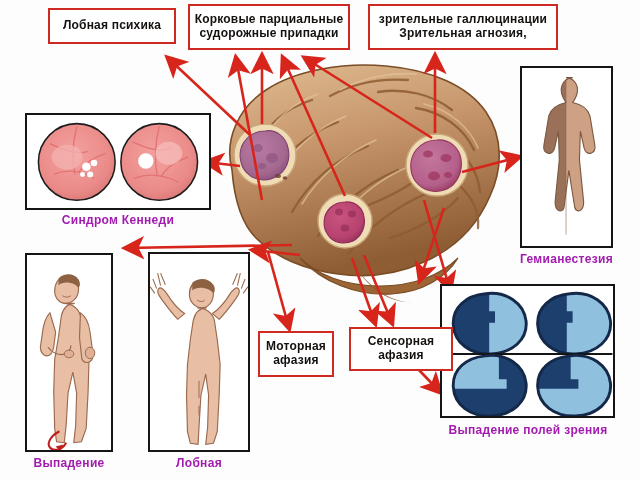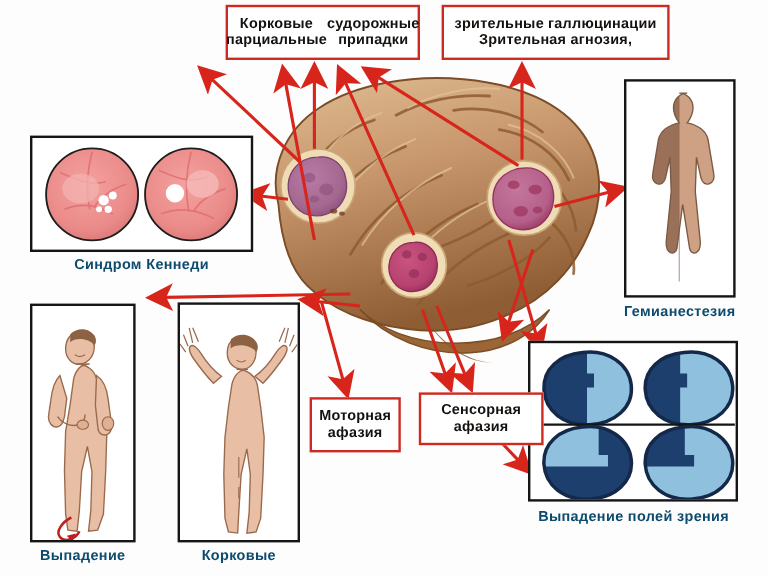--- a/index.html
+++ b/index.html
@@ -50,21 +50,21 @@
     box-sizing: border-box;
     background: #ffffff;
     border: 2px solid #151515;
     overflow: hidden;
   }
   .panel-caption {
     position: absolute;
     z-index: 5;
     text-align: center;
     font-weight: bold;
-    color: #0c4a6e;
+    color: #a21caf;
     letter-spacing: 0.3px;
     white-space: nowrap;
   }
   .panel svg { display: block; width: 100%; height: 100%; }
 </style>
 </head>
 <body>
 
 <div id="canvas">
 
@@ -276,21 +276,21 @@
       </g>
       <g fill="#e8bfa4" stroke="#9a6a4e" stroke-width="1.1">
         <path d="M86 30 l5 -12 M91 31 l3 -13 M95 34 l4 -10 M97 39 l5 -7"></path>
         <path d="M16 30 l-5 -12 M11 31 l-3 -13 M7 34 l-4 -10 M5 39 l-5 -7"></path>
       </g>
       <path d="M44 28 c7 -6 17 -5 22 2 c2 3 2 7 0 9 c-4 -6 -17 -8 -22 -3 Z" fill="#8d6242"></path>
       <path d="M49 46 c3 2 6 2 8 0" fill="none" stroke="#9a6a4e" stroke-width="1"></path>
       <path d="M51 130 l0 18 M51 156 l0 10" stroke="#9a6a4e" stroke-width="1" fill="none"></path>
     </svg>
   </div>
-  <div class="panel-caption" style="left:148px;top:456px;width:102px;font-size:12px;">Корковые</div>
+  <div class="panel-caption" style="left:148px;top:456px;width:102px;font-size:12px;">Лобная</div>
 
   <div class="panel" style="left:440px;top:284px;width:175px;height:134px;">
     <svg viewBox="0 0 175 134">
       <defs>
         <clipPath id="eyeA">
             <path d="M44 8 c22 -3 40 10 42 28 c2 19 -14 33 -36 34 c-22 1 -38 -12 -39 -30 c-1 -18 13 -30 33 -32 Z"></path>
           </clipPath>
         <clipPath id="eyeB">
             <path d="M131 8 c22 -3 40 10 42 28 c2 19 -14 33 -36 34 c-22 1 -38 -12 -39 -30 c-1 -18 13 -30 33 -32 Z"></path>
           </clipPath>
@@ -350,22 +350,25 @@
         <line x1="300" y1="255" x2="253" y2="250"></line>
         <line x1="268" y1="252" x2="289" y2="328"></line>
         <line x1="352" y1="258" x2="375" y2="323"></line>
         <line x1="364" y1="255" x2="392" y2="323"></line>
         <line x1="424" y1="200" x2="450" y2="290"></line>
         <line x1="444" y1="208" x2="420" y2="280"></line>
         <line x1="398" y1="348" x2="440" y2="392"></line>
       </g>
   </svg>
 
-
-  <div class="callout" style="left:188px;top:4px;width:162px;height:46px;font-size:12px;flex-direction:row;">
+  <div class="callout" style="left:48px;top:8px;width:128px;height:36px;font-size:12px;">
+    <span>Лобная психика</span>
+  </div>
+
+  <div class="callout" style="left:188px;top:4px;width:162px;height:46px;font-size:12px;flex-direction:column;">
     <span>Корковые парциальные</span>
     <span>судорожные припадки</span>
   </div>
 
   <div class="callout" style="left:368px;top:4px;width:190px;height:46px;font-size:12px;flex-direction:column;">
     <span>зрительные галлюцинации</span>
     <span>Зрительная агнозия,</span>
   </div>
 
   <div class="callout" style="left:258px;top:331px;width:76px;height:46px;font-size:12px;flex-direction:column;">

